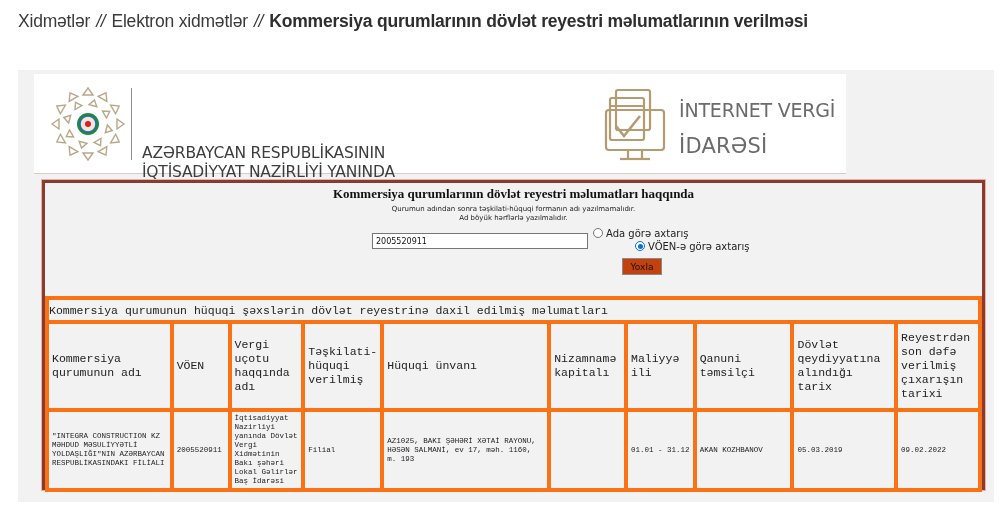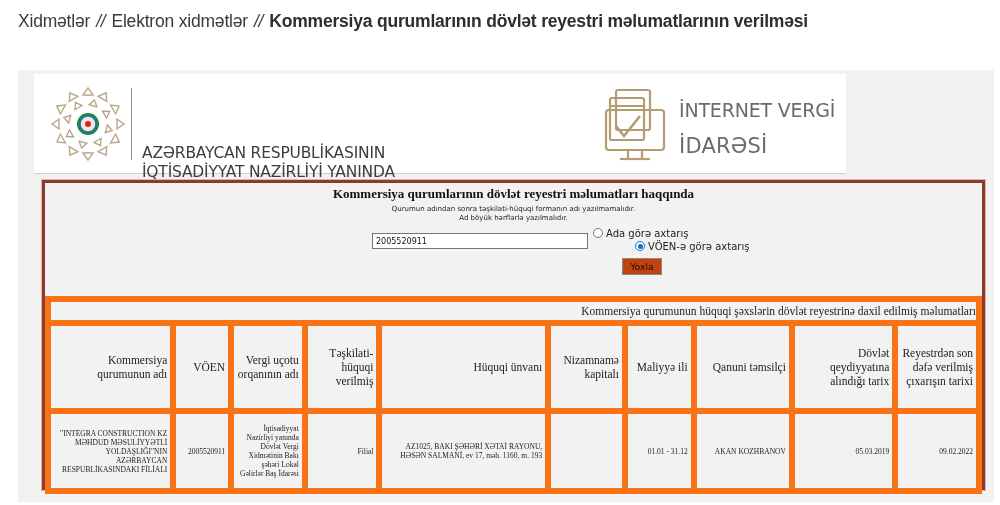--- a/index.html
+++ b/index.html
@@ -80,21 +80,21 @@
     position: absolute; left: 546px; top: 75px; width: 40px; height: 17px;
     border: 1px solid #8a8a8a; background: #c2410c; font-family: "DejaVu Sans", sans-serif;
     font-size: 9px; color: #111; display: flex; align-items: center; justify-content: center; margin-left: 31px;
   }
 
   table.results {
     position: absolute; left: 0px; top: 113px; width: 937px; border-collapse: collapse;
     font-family: "Liberation Serif", serif; color: #222; background: #f2f2f2;
   }
   table.results td, table.results th {
-    border: 6px solid #f97316; text-align: right; vertical-align: middle; font-weight: normal;
+    border: 4px solid #f97316; text-align: left; vertical-align: middle; font-weight: normal; font-family: Liberation Mono, monospace;
   }
   .caption-cell { font-size: 11.5px; height: 24px; }
   .head-row th { font-size: 11.5px; line-height: 14px; height: 88px; padding: 2px 3px; }
   .data-row td { font-size: 7.5px; line-height: 9px; height: 80px; padding: 2px 3px; }
 </style>
 </head>
 <body>
 
 <div class="breadcrumb">
   <span>Xidmətlər</span><span class="sep">//</span><span>Elektron xidmətlər</span><span class="sep">//</span><span class="current">Kommersiya qurumlarının dövlət reyestri məlumatlarının verilməsi</span>
@@ -172,21 +172,21 @@
     <button class="check-btn">Yoxla</button>
 
     <table class="results">
       <tbody>
           <tr>
         <td class="caption-cell" colspan="10">Kommersiya qurumunun hüquqi şəxslərin dövlət reyestrinə daxil edilmiş məlumatları</td>
       </tr>
       <tr class="head-row">
         <th style="width:126px">Kommersiya qurumunun adı</th>
         <th style="width:58px">VÖEN</th>
-        <th style="width:74px">Vergi uçotu orqanının adı</th>
+        <th style="width:74px">Vergi uçotu haqqında adı</th>
         <th style="width:75px">Təşkilati-hüquqi verilmiş</th>
         <th style="width:171px">Hüquqi ünvanı</th>
         <th style="width:77px">Nizamnamə kapitalı</th>
         <th style="width:69px">Maliyyə ili</th>
         <th style="width:99px">Qanuni təmsilçi</th>
         <th style="width:104px">Dövlət qeydiyyatına alındığı tarix</th>
         <th style="width:84px">Reyestrdən son dəfə verilmiş çıxarışın tarixi</th>
       </tr>
       <tr class="data-row">
         <td>"INTEGRA CONSTRUCTION KZ MƏHDUD MƏSULİYYƏTLİ YOLDAŞLIĞI"NIN AZƏRBAYCAN RESPUBLİKASINDAKI FİLİALI</td>

